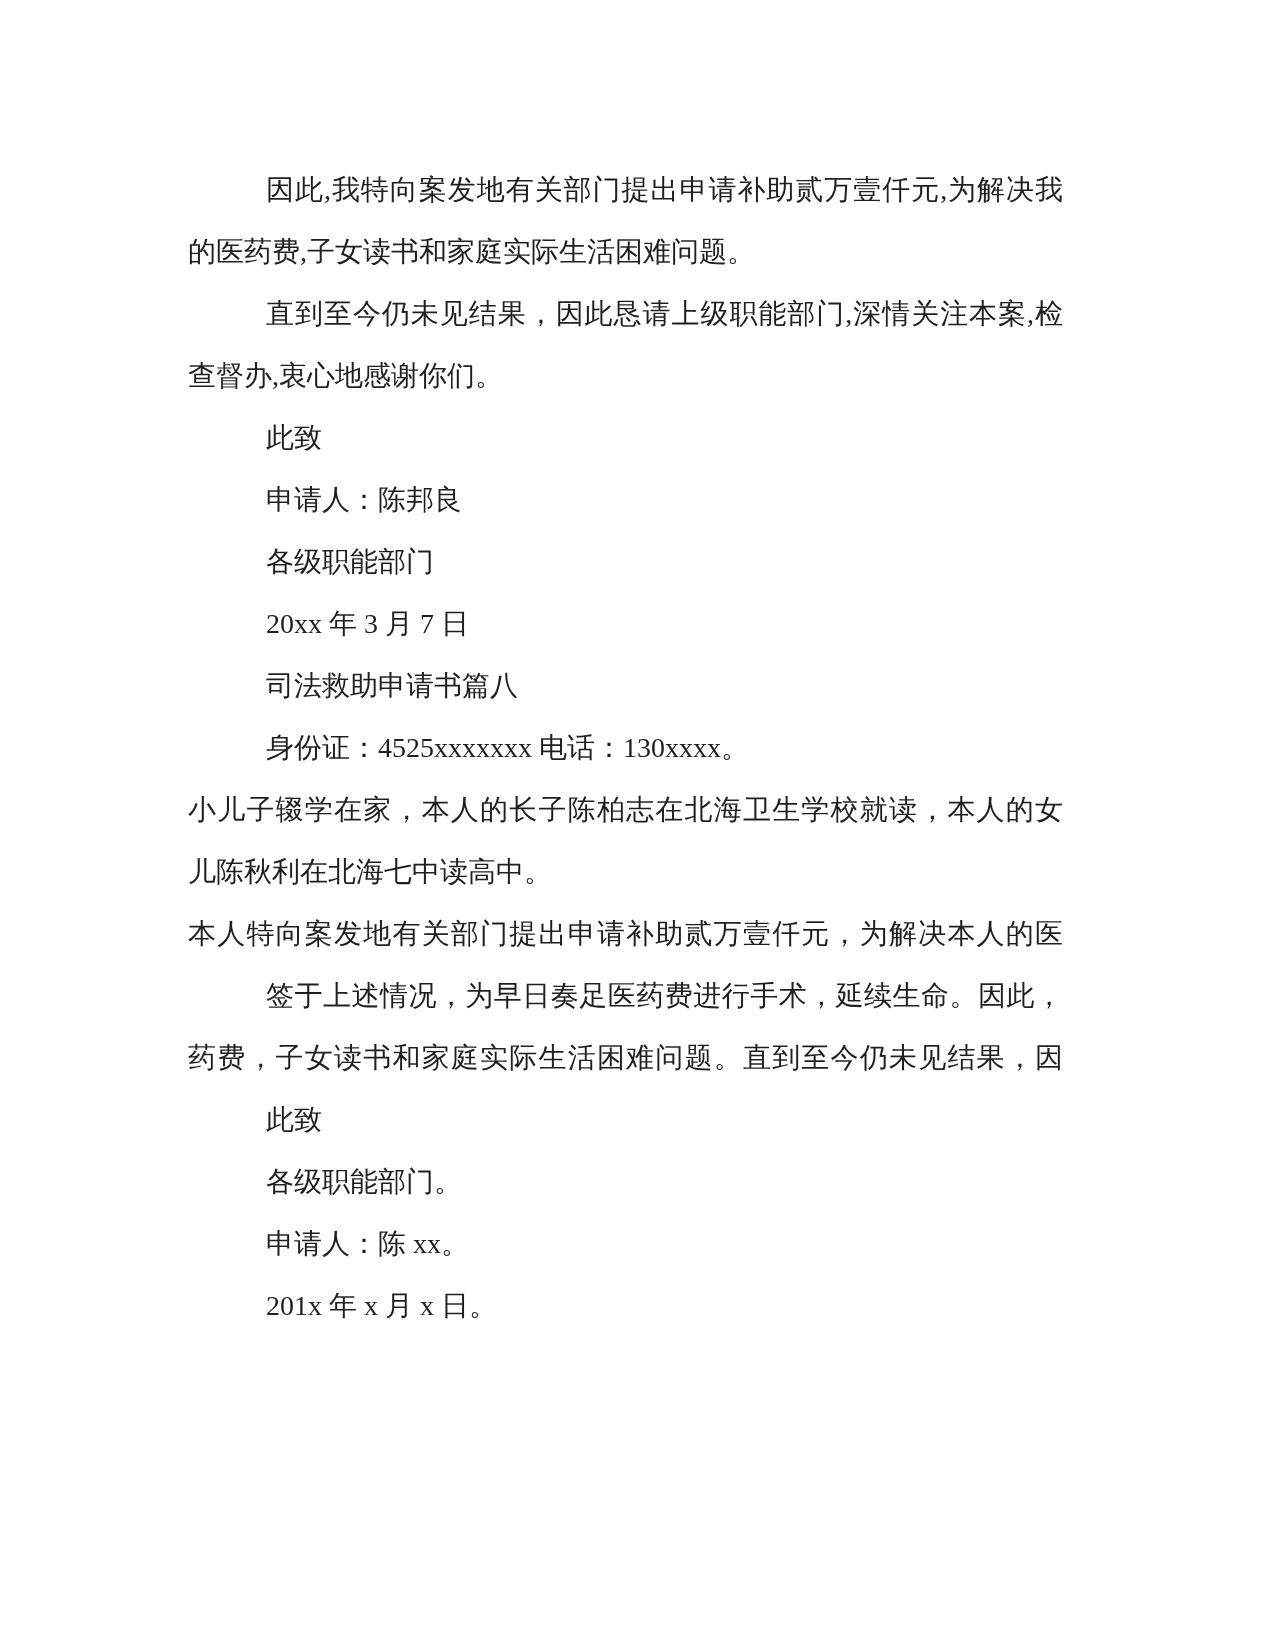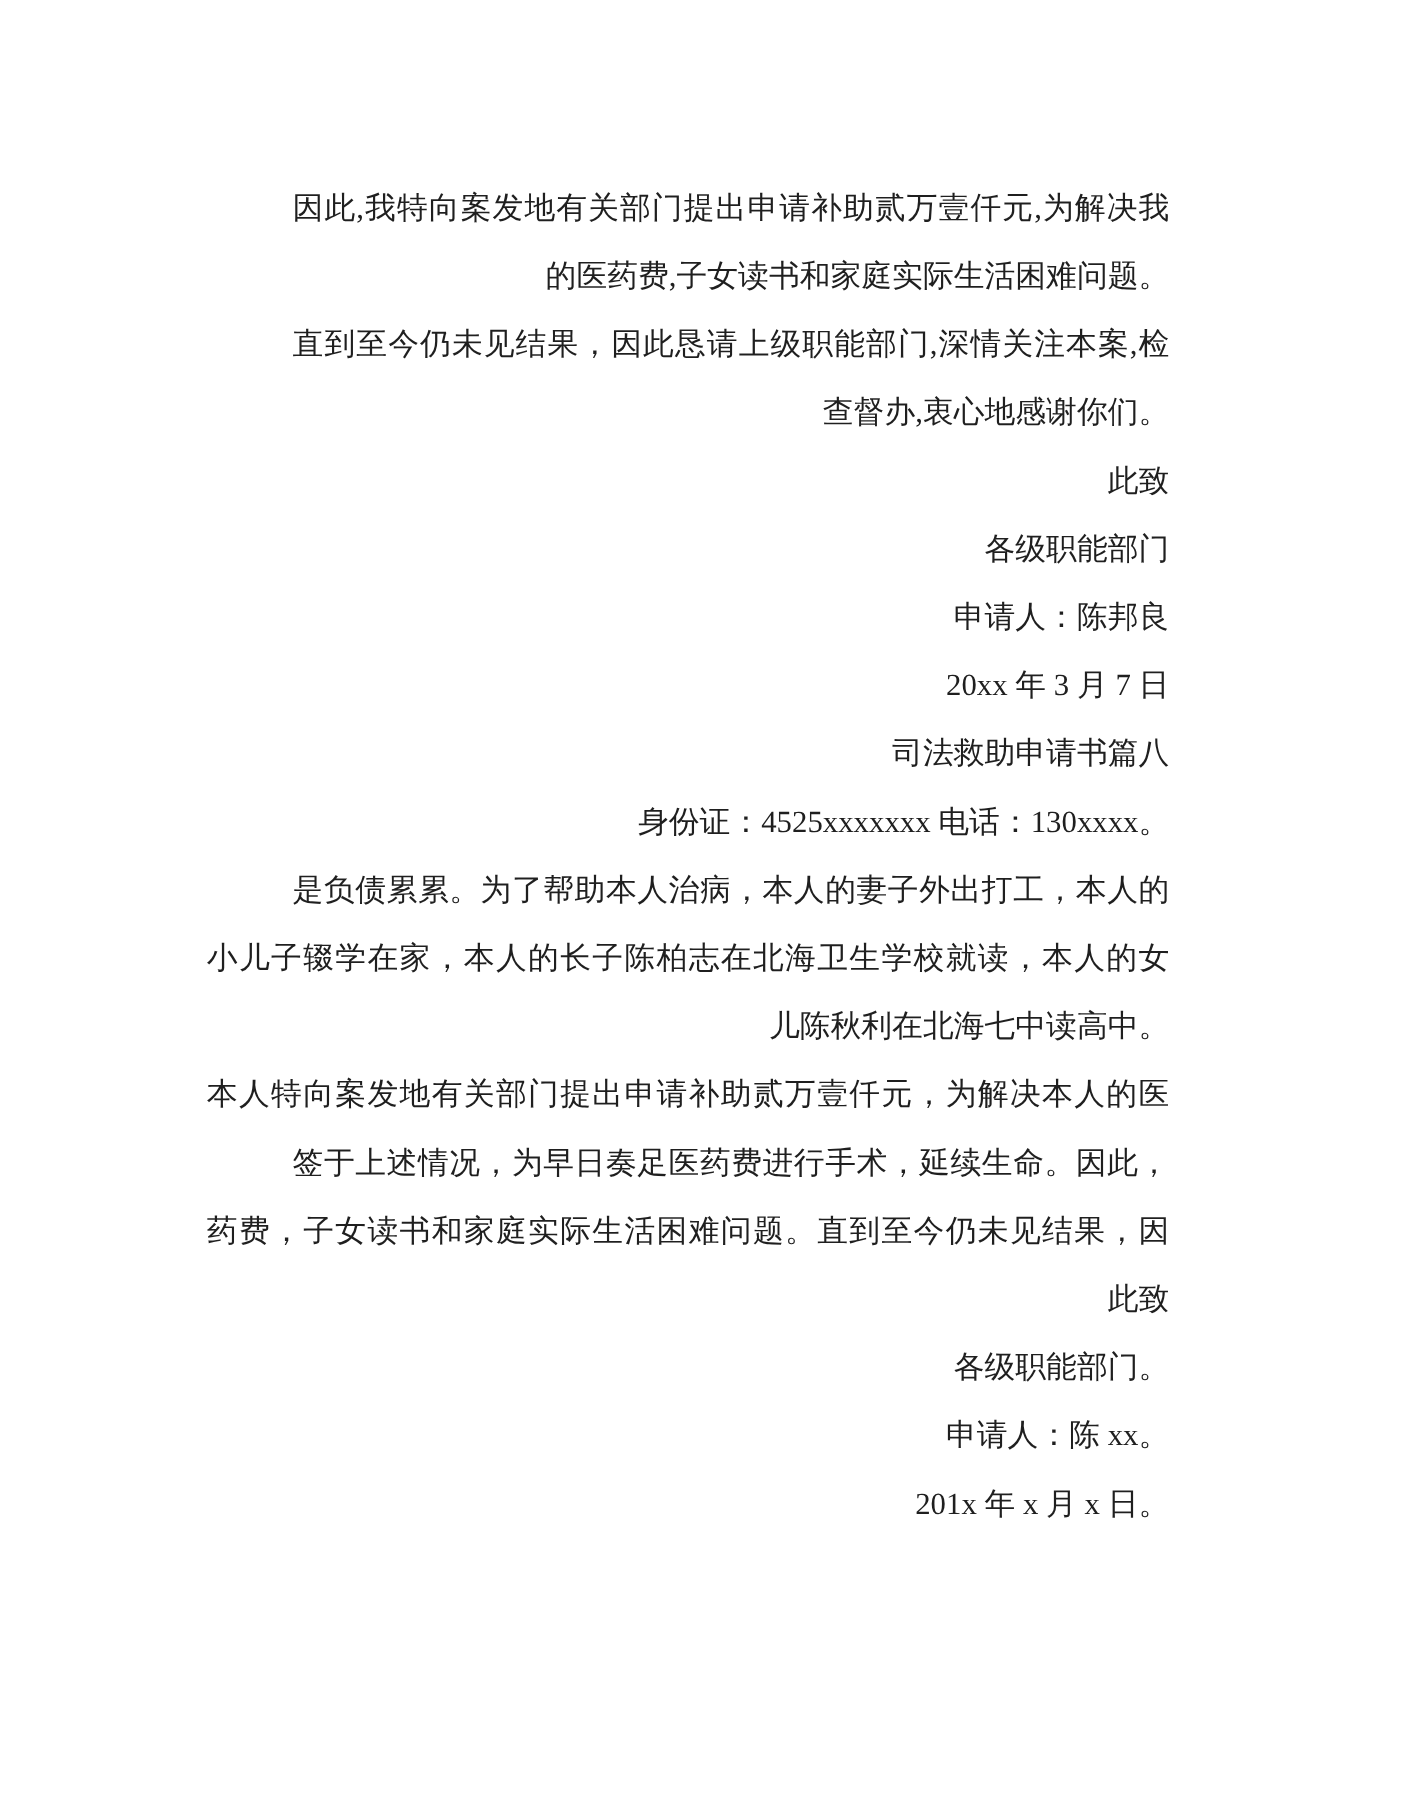--- a/index.html
+++ b/index.html
@@ -22,21 +22,21 @@
     font-family: "Liberation Serif", "DejaVu Serif", serif;
     font-size: 28px;
     font-weight: 400;
     color: #1f1f1f;
     -webkit-font-smoothing: antialiased;
   }
   .line {
     height: 62px;
     line-height: 62px;
     white-space: nowrap;
-    text-align: right;
+    text-align: left;
   }
   .line.jl {
     text-align: justify;
     text-align-last: justify;
   }
   .line.indent {
     padding-left: 78px;
   }
   .line.jl.indent {
     width: 797px; 
@@ -45,26 +45,25 @@
 </head>
 <body>
 
 <div class="page">
   <div class="doc-body">
     <div class="line jl indent">因此,我特向案发地有关部门提出申请补助贰万壹仟元,为解决我</div>
     <div class="line">的医药费,子女读书和家庭实际生活困难问题。</div>
     <div class="line jl indent">直到至今仍未见结果，因此恳请上级职能部门,深情关注本案,检</div>
     <div class="line">查督办,衷心地感谢你们。</div>
     <div class="line indent">此致</div>
+    <div class="line indent">申请人：陈邦良</div>
     <div class="line indent">各级职能部门</div>
-    <div class="line indent">申请人：陈邦良</div>
     <div class="line indent">20xx 年 3 月 7 日</div>
     <div class="line indent">司法救助申请书篇八</div>
     <div class="line indent">身份证：4525xxxxxxx 电话：130xxxx。</div>
-    <div class="line jl indent">是负债累累。为了帮助本人治病，本人的妻子外出打工，本人的</div>
     <div class="line jl">小儿子辍学在家，本人的长子陈柏志在北海卫生学校就读，本人的女</div>
     <div class="line">儿陈秋利在北海七中读高中。</div>
     <div class="line jl">本人特向案发地有关部门提出申请补助贰万壹仟元，为解决本人的医</div>
     <div class="line jl indent">签于上述情况，为早日奏足医药费进行手术，延续生命。因此，</div>
     <div class="line jl">药费，子女读书和家庭实际生活困难问题。直到至今仍未见结果，因</div>
     <div class="line indent">此致</div>
     <div class="line indent">各级职能部门。</div>
     <div class="line indent">申请人：陈 xx。</div>
     <div class="line indent">201x 年 x 月 x 日。</div>
   </div>

